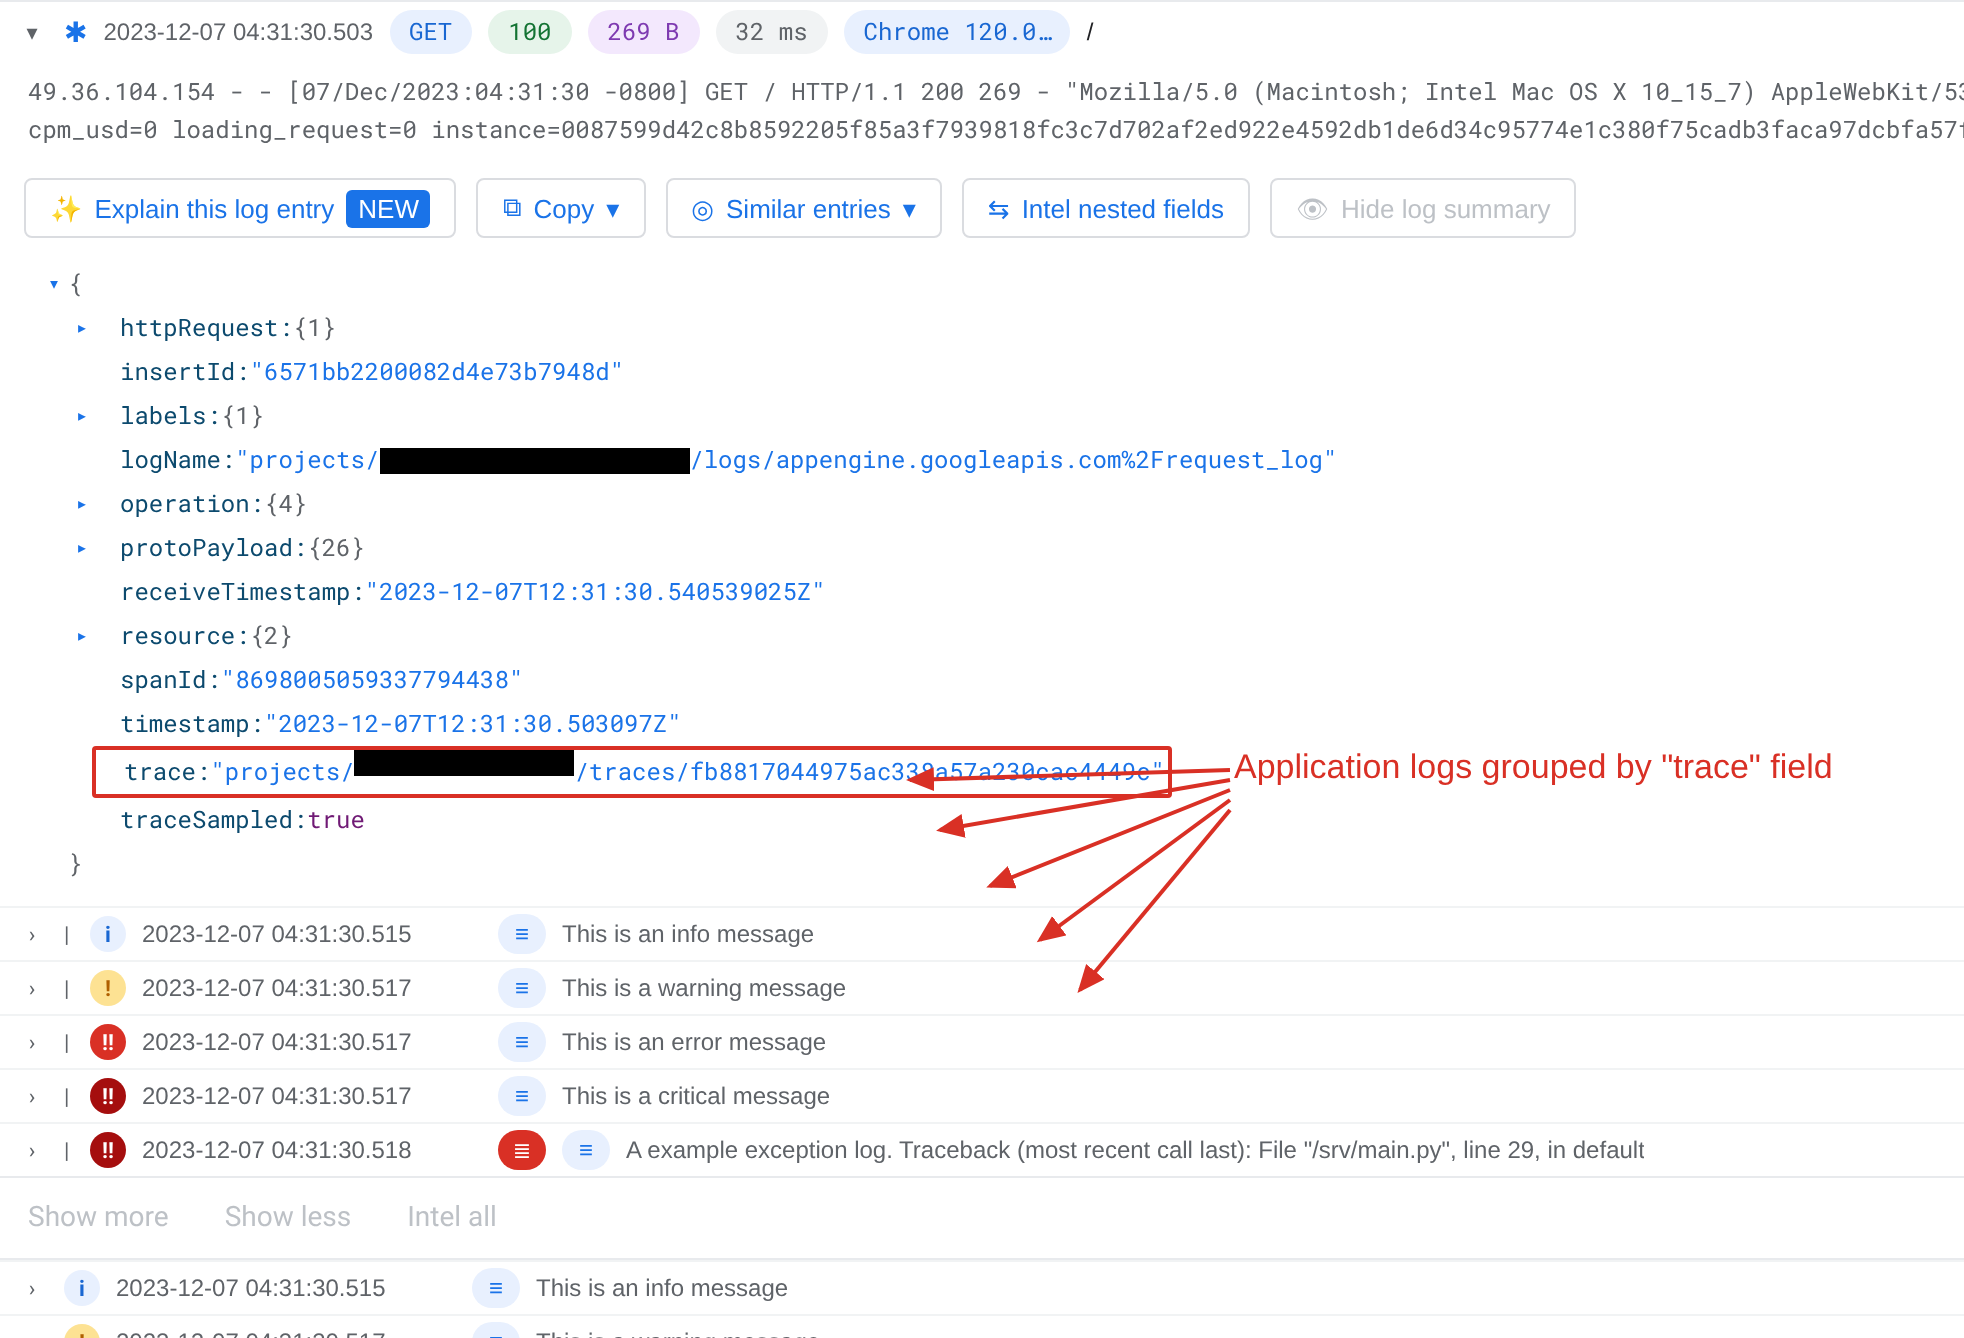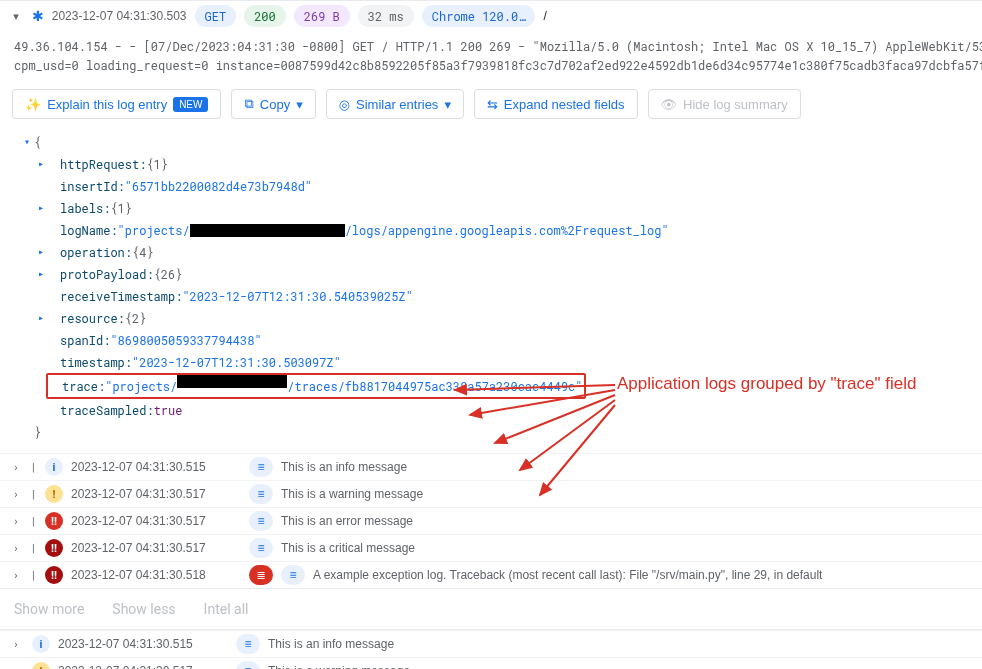--- a/index.html
+++ b/index.html
@@ -60,21 +60,21 @@
     border-radius: 4px;
     background: #fff;
     color: #1a73e8;
     font-size: 13px;
     cursor: pointer;
   }
   .btn.disabled { color: #bdc1c6; cursor: default; }
   .new-badge {
     background: #1a73e8;
     color: #fff;
-    font-size: 10px;
+    font-size: 13px;
     font-weight: 500;
     padding: 2px 6px;
     border-radius: 3px;
   }
   .json-block { padding: 4px 20px 10px 20px; }
   .json-line {
     display: flex;
     align-items: center;
     line-height: 22px;
     font-family: 'Roboto Mono', monospace;
@@ -165,21 +165,21 @@
 </head>
 <body>
 
 <div class="container">
 
   <div class="header-row">
     <span class="chevron">▾</span>
     <span class="star">✱</span>
     <span class="mono timestamp">2023-12-07 04:31:30.503</span>
     <span class="pill pill-blue-light">GET</span>
-    <span class="pill pill-green">200</span>
+    <span class="pill pill-green">100</span>
     <span class="pill pill-purple">269 B</span>
     <span class="pill pill-gray">32 ms</span>
     <span class="pill pill-blue-light">Chrome 120.0…</span>
     <span class="mono">/</span>
   </div>
 
   <div class="raw-log">
     <div>49.36.104.154 - - [07/Dec/2023:04:31:30 -0800] GET / HTTP/1.1 200 269 - "Mozilla/5.0 (Macintosh; Intel Mac OS X 10_15_7) AppleWebKit/537.36 (KHTML,</div>
     <div>cpm_usd=0 loading_request=0 instance=0087599d42c8b8592205f85a3f7939818fc3c7d702af2ed922e4592db1de6d34c95774e1c380f75cadb3faca97dcbfa57f45762048836c</div>
   </div>
@@ -195,21 +195,21 @@
       <span>Copy</span>
       <span>▾</span>
     </button>
     <button class="btn">
       <span>◎</span>
       <span>Similar entries</span>
       <span>▾</span>
     </button>
     <button class="btn">
       <span>⇆</span>
-      <span>Expand nested fields</span>
+      <span>Intel nested fields</span>
     </button>
     <button class="btn disabled">
       <span>👁</span>
       <span>Hide log summary</span>
     </button>
   </div>
 
   <div class="json-block">
     <div class="json-line">
         <span class="caret">▾</span>

